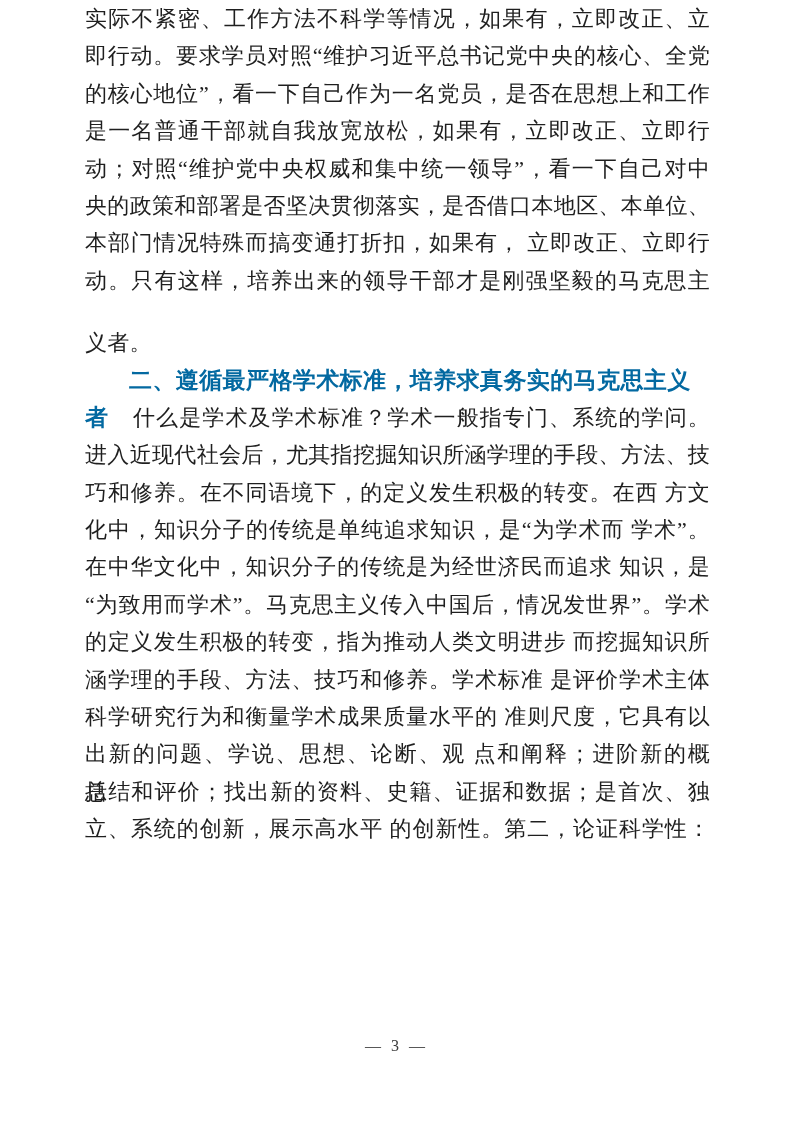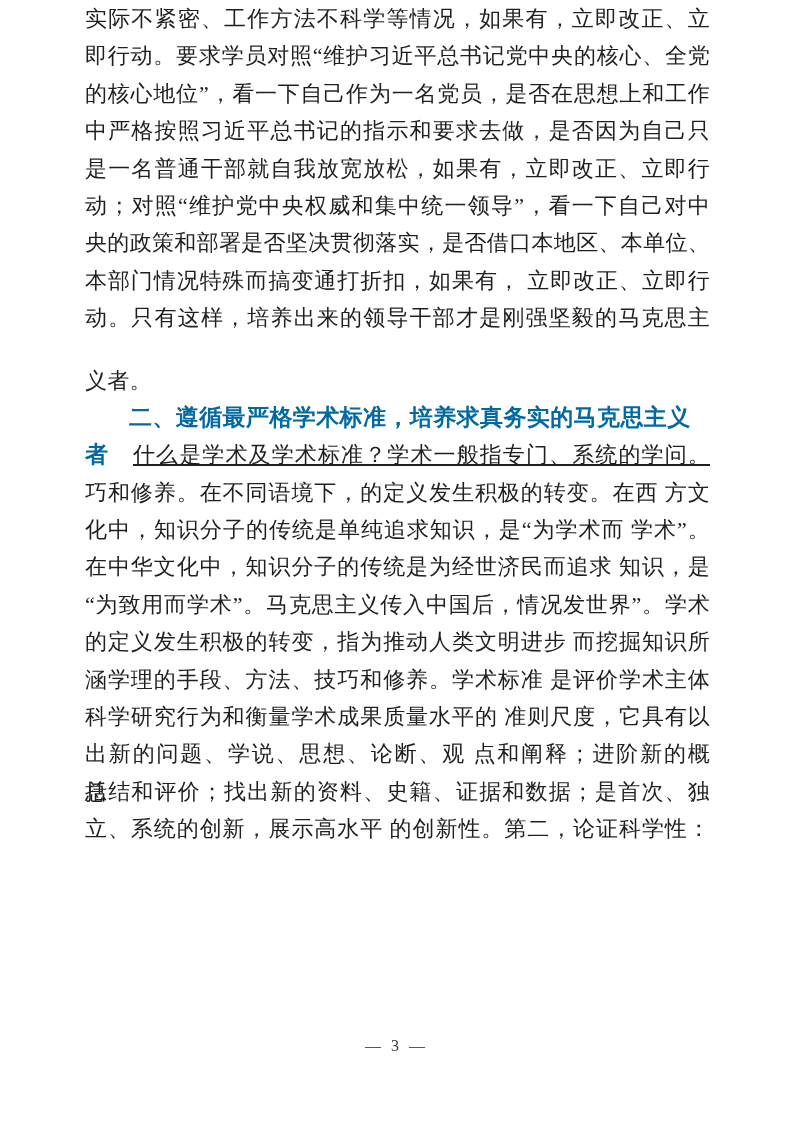--- a/index.html
+++ b/index.html
@@ -31,21 +31,20 @@
     letter-spacing: 0.2px;
     color: #1f1f1f;
   }
   .line.no-just {
     text-align: left;
     text-align-last: left;
     margin-top: 25px;
   }
   .line.indent {
     text-indent: 48px;
-    text-decoration: underline;
   }
   .heading {
     margin: 0;
     font-family: "Liberation Sans", "DejaVu Sans", sans-serif;
     font-weight: 700;
     font-size: 23px;
     line-height: 37.4px;
     height: 37.4px;
     text-indent: 44px;
     text-align: left;
@@ -67,31 +66,31 @@
 </style>
 </head>
 <body>
 
 <div class="page">
   <div class="text-block">
 
     <div class="line">实际不紧密、工作方法不科学等情况，如果有，立即改正、立</div>
     <div class="line">即行动。要求学员对照“维护习近平总书记党中央的核心、全党</div>
     <div class="line">的核心地位”，看一下自己作为一名党员，是否在思想上和工作</div>
-    <div class="line">中严格按照习近平总书记的指示和要求去做，是否因为自己只</div>
     <div class="line">是一名普通干部就自我放宽放松，如果有，立即改正、立即行</div>
     <div class="line">动；对照“维护党中央权威和集中统一领导”，看一下自己对中</div>
     <div class="line">央的政策和部署是否坚决贯彻落实，是否借口本地区、本单位、</div>
     <div class="line">本部门情况特殊而搞变通打折扣，如果有， 立即改正、立即行</div>
     <div class="line">动。只有这样，培养出来的领导干部才是刚强坚毅的马克思主</div>
     <div class="line no-just">义者。</div>
 
     <h2 class="heading">二、遵循最严格学术标准，培养求真务实的马克思主义者</h2>
 
     <div class="line indent">什么是学术及学术标准？学术一般指专门、系统的学问。</div>
+    <div class="line">进入近现代社会后，尤其指挖掘知识所涵学理的手段、方法、技</div>
     <div class="line">巧和修养。在不同语境下，的定义发生积极的转变。在西 方文</div>
     <div class="line">化中，知识分子的传统是单纯追求知识，是“为学术而 学术”。</div>
     <div class="line">在中华文化中，知识分子的传统是为经世济民而追求 知识，是</div>
     <div class="line">“为致用而学术”。马克思主义传入中国后，情况发世界”。学术</div>
     <div class="line">的定义发生积极的转变，指为推动人类文明进步 而挖掘知识所</div>
     <div class="line">涵学理的手段、方法、技巧和修养。学术标准 是评价学术主体</div>
     <div class="line">科学研究行为和衡量学术成果质量水平的 准则尺度，它具有以</div>
     <div class="line">出新的问题、学说、思想、论断、观 点和阐释；进阶新的概括、</div>
     <div class="line">总结和评价；找出新的资料、史籍、证据和数据；是首次、独</div>
     <div class="line">立、系统的创新，展示高水平 的创新性。第二，论证科学性：</div>

